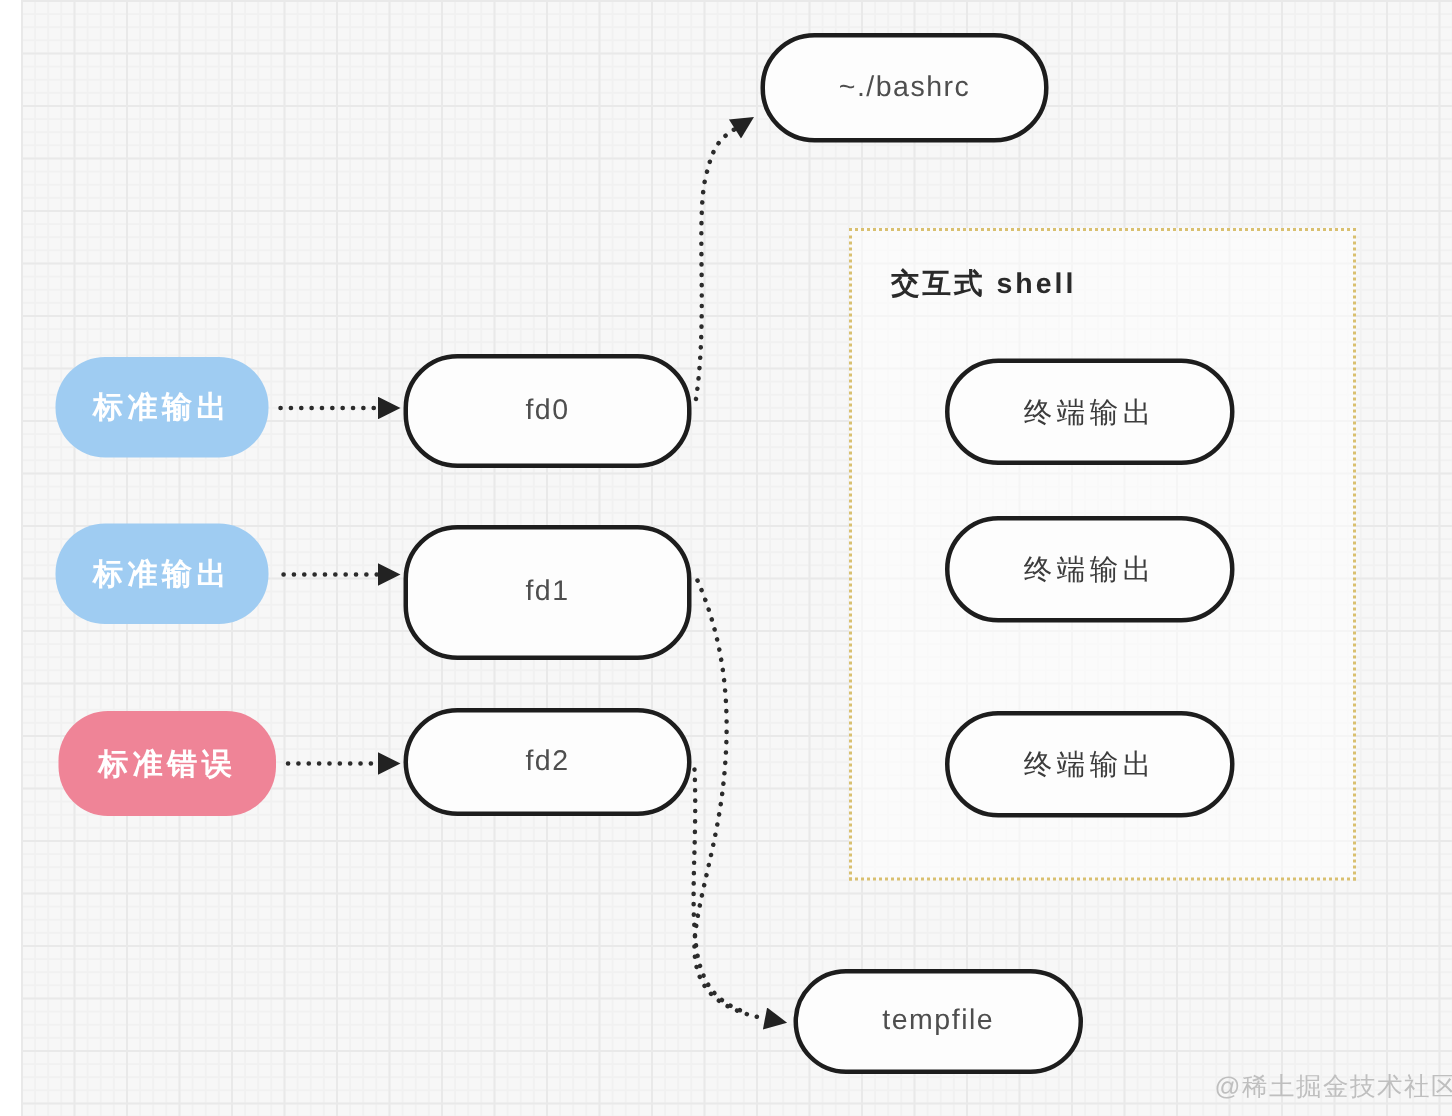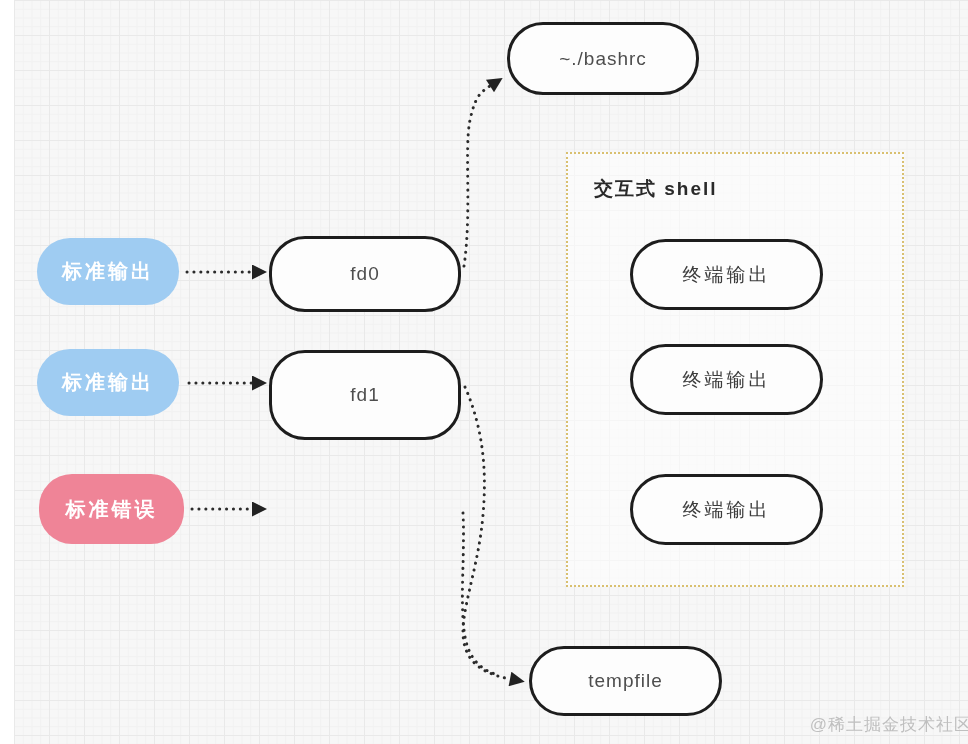--- a/index.html
+++ b/index.html
@@ -133,20 +133,23 @@
   <div class="node pill pill-blue n-stdout">
     <span>标准输出</span>
   </div>
 
   <div class="node white-box n-fd0">
     <span>fd0</span>
   </div>
   <div class="node white-box n-fd1">
     <span>fd1</span>
   </div>
+  <div class="node white-box n-fd2">
+    <span>fd2</span>
+  </div>
 
   <div class="shell-box">
     <div class="shell-title">交互式 shell</div>
     <div class="node white-box terminal t-0">
       <span class="cjk">终端输出</span>
     </div>
     <div class="node white-box terminal t-1">
       <span class="cjk">终端输出</span>
     </div>
     <div class="node white-box terminal t-2">

